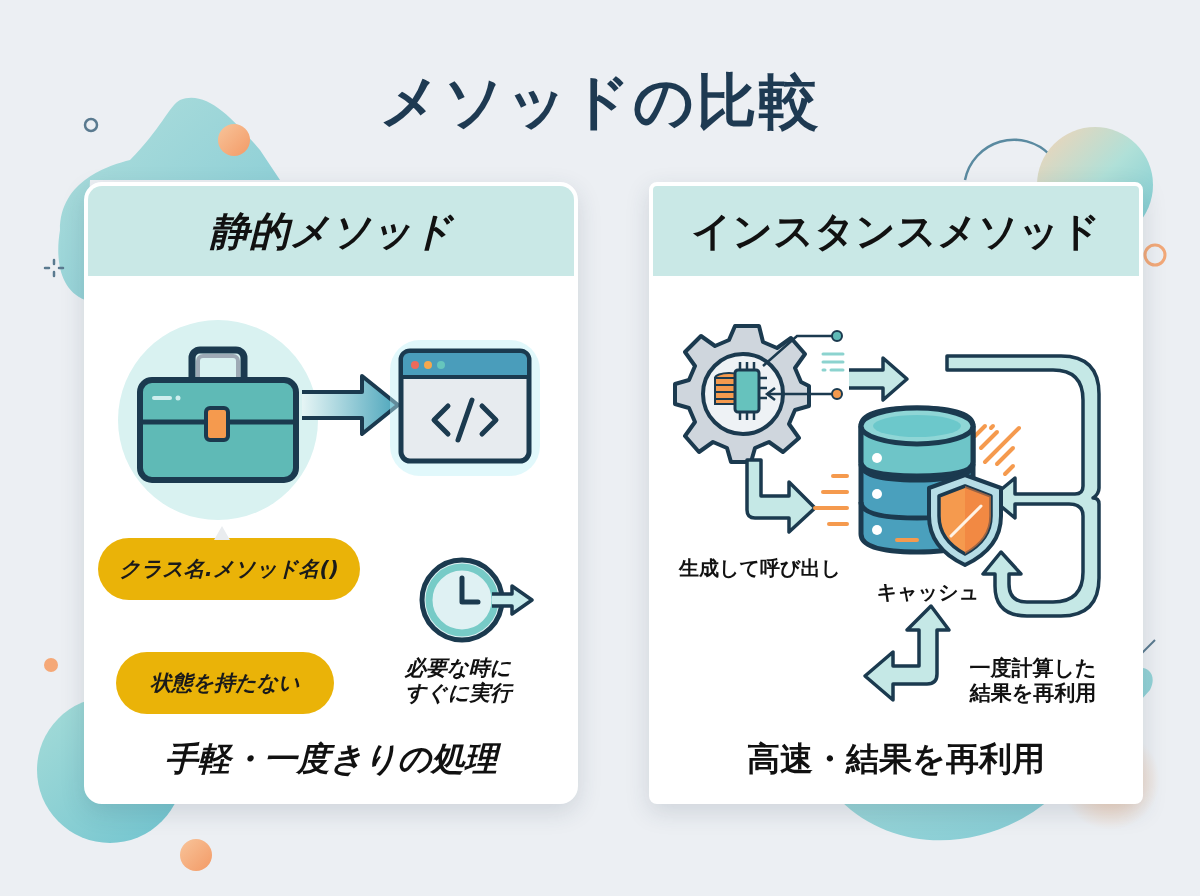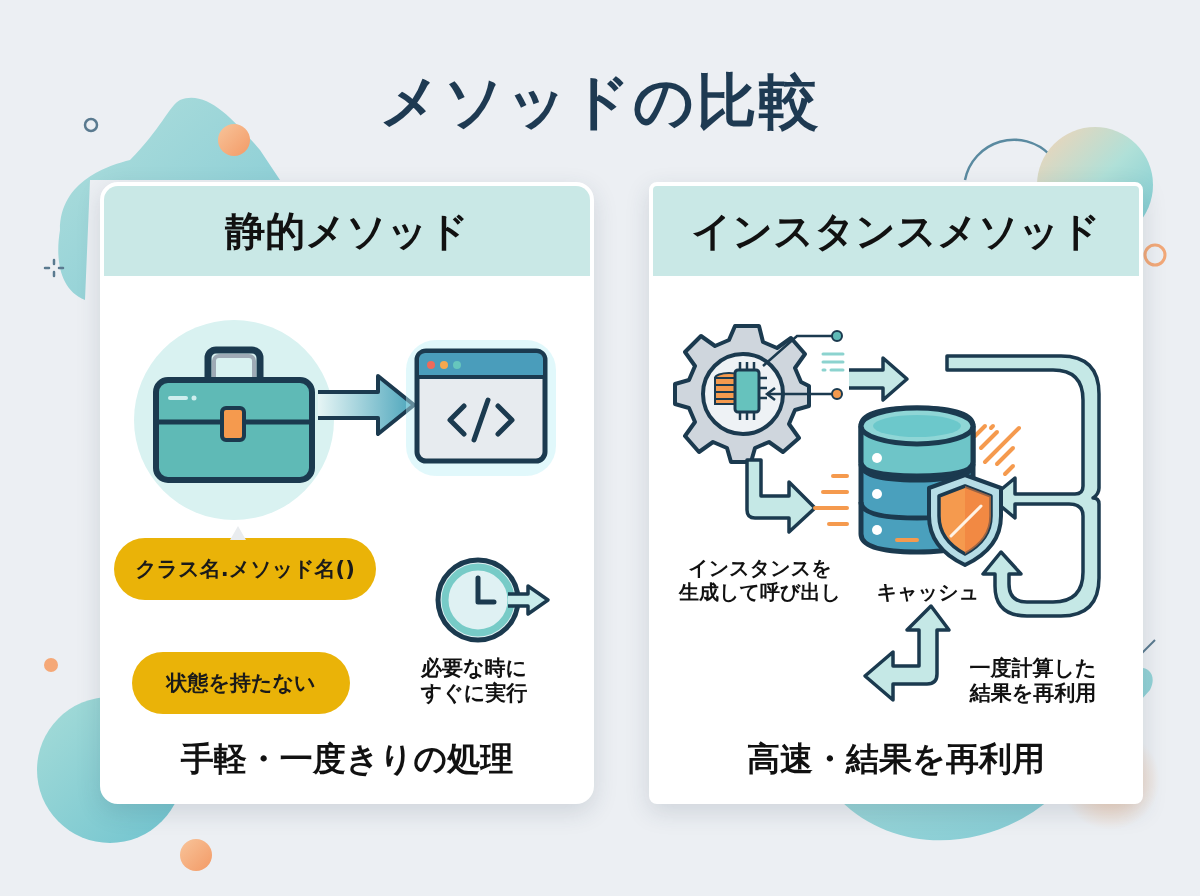--- a/index.html
+++ b/index.html
@@ -15,21 +15,21 @@
     position: absolute; top: 62px; left: 0; width: 1200px; text-align: center;
     font-size: 60px; font-weight: bold; color: #1e3a52; letter-spacing: 2px;
   }
   .card {
     position: absolute; top: 182px; width: 494px; height: 622px;
     background: #fff; border-radius: 18px;
     border: 4px solid #fff;
     box-shadow: 0 8px 24px rgba(40,60,80,0.15);
     overflow: hidden;
   }
-  .card.left { left: 100px; }
+  .card.left { left: 84px; font-style: italic; }
   .card.right { left: 649px; border-radius: 8px; }
   .card-header {
     height: 90px; background: #c9e8e6;
     display: flex; align-items: center; justify-content: center;
     font-size: 40px; font-weight: bold; color: #111;
   }
   .card-footer {
     position: absolute; bottom: 18px; left: 0; width: 100%; text-align: center;
     font-size: 33px; font-weight: bold; color: #111;
   }
@@ -238,21 +238,20 @@
 
   
   <svg class="icon" style="left:272px;top:286px" width="80" height="96" viewBox="0 0 80 96">
     <path d="M40 3 L76 16 V44 Q76 76 40 93 Q4 76 4 44 V16 Z" fill="#b6dde6" stroke="#1b3a4f" stroke-width="4" stroke-linejoin="round"></path>
     <path d="M40 14 L66 24 V44 Q66 68 40 82 Q14 68 14 44 V24 Z" fill="#f59a4e" stroke="#1b3a4f" stroke-width="3.5" stroke-linejoin="round"></path>
     <path d="M40 14 L66 24 V44 Q66 68 40 82 Z" fill="#f07f3c" opacity="0.6"></path>
     <line x1="26" y1="64" x2="56" y2="34" stroke="#fff3e6" stroke-width="3" stroke-linecap="round"></line>
   </svg>
 
   <div class="label" style="left:12px;top:370px;width:190px;font-size:20px;">
-    <div>インスタンスを</div>
     <div>生成して呼び出し</div>
   </div>
   <div class="label" style="left:210px;top:394px;width:130px;font-size:20px;">キャッシュ</div>
 
   
   <svg class="icon" style="left:208px;top:418px" width="90" height="104" viewBox="0 0 90 104">
     <path d="M70 2 L88 26 H76 V70 Q76 80 66 80 H32 V96 L4 72 L32 48 V62 H58 V26 H46 Z" fill="#c5e8e6" stroke="#1b3a4f" stroke-width="3.5" stroke-linejoin="round"></path>
   </svg>
 
   <div class="label" style="left:300px;top:470px;width:160px;font-size:21px;">

